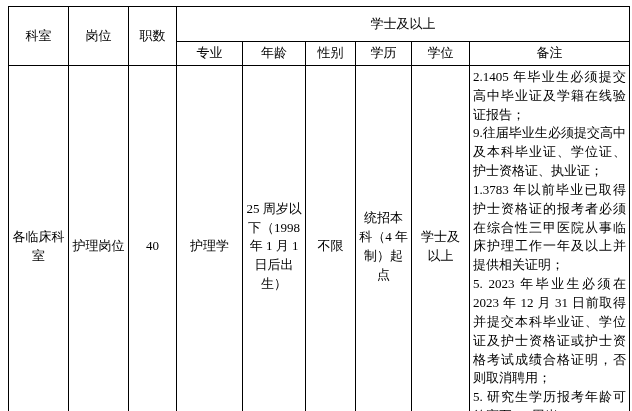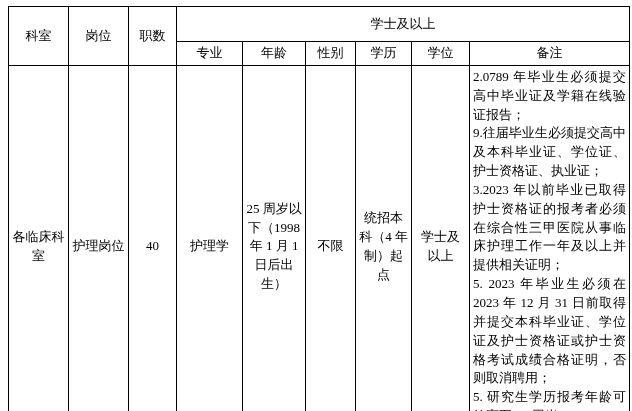--- a/index.html
+++ b/index.html
@@ -110,22 +110,22 @@
       <tr class="body-row">
         <td class="cell-narrow">各临床科室</td>
         <td class="cell-narrow">护理岗位</td>
         <td class="cell-narrow">40</td>
         <td class="cell-narrow">护理学</td>
         <td class="cell-narrow">25 周岁以下（1998 年 1 月 1 日后出生）</td>
         <td class="cell-narrow">不限</td>
         <td class="cell-narrow">统招本科（4 年制）起点</td>
         <td class="cell-narrow">学士及以上</td>
         <td class="remark">
-          <p>2.0789 年毕业生必须提交高中毕业证及学籍在线验证报告；</p>
+          <p>2.1405 年毕业生必须提交高中毕业证及学籍在线验证报告；</p>
           <p>9.往届毕业生必须提交高中及本科毕业证、学位证、护士资格证、执业证；</p>
-          <p>3.2023 年以前毕业已取得护士资格证的报考者必须在综合性三甲医院从事临床护理工作一年及以上并提供相关证明；</p>
+          <p>1.3783 年以前毕业已取得护士资格证的报考者必须在综合性三甲医院从事临床护理工作一年及以上并提供相关证明；</p>
           <p>5. 2023 年毕业生必须在 2023 年 12 月 31 日前取得并提交本科毕业证、学位证及护士资格证或护士资格考试成绩合格证明，否则取消聘用；</p>
           <p>5. 研究生学历报考年龄可放宽至 35 周岁。</p>
         </td>
       </tr>
     </tbody>
   </table>
 </div>
 
 </body></html>

